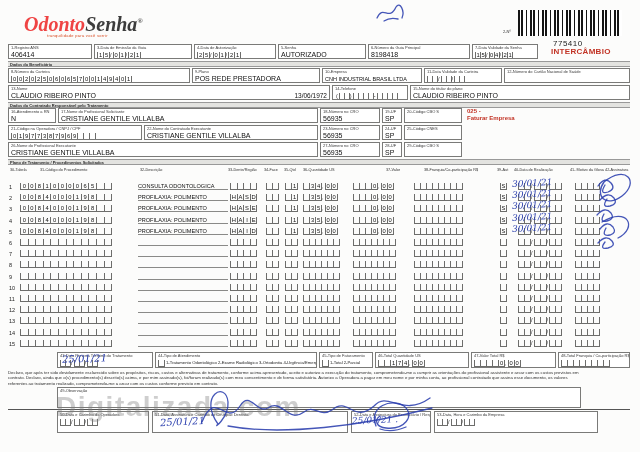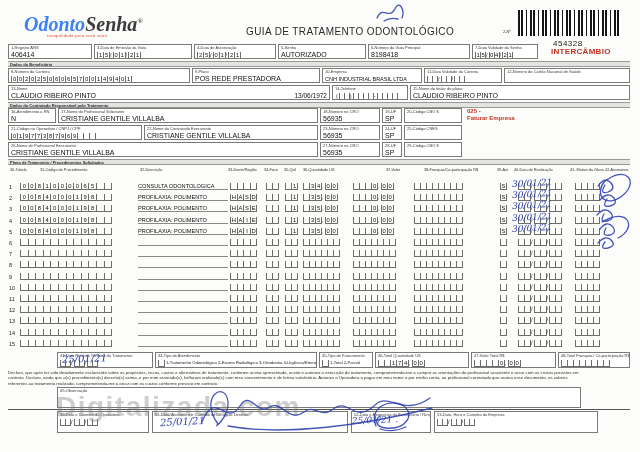--- a/index.html
+++ b/index.html
@@ -1,21 +1,21 @@
 <!DOCTYPE html>
 <html><head>
 <meta charset="utf-8">
 <style>
   html,body{margin:0;padding:0;background:#e9e9e7;}
   .page{position:relative;width:640px;height:452px;background:#fcfcfb;overflow:hidden;
         font-family:"Liberation Sans",sans-serif;color:#1d1d1d;}
   .abs{position:absolute;}
   
   .logo{left:24px;top:10px;font-family:"Liberation Serif",serif;font-style:italic;font-weight:bold;font-size:20px;line-height:22px;}
-  .logo .p1{color:#3b82f6;}
+  .logo .p1{color:#ef4444;}
   .logo .p2{color:#3c3c3c;}
   .logo .reg{font-size:7px;vertical-align:super;color:#3c3c3c;font-style:normal;}
   .tagline{left:47px;top:33px;font-size:4px;color:#d8471d;letter-spacing:.3px;}
   .title{left:246px;top:26px;font-size:10px;letter-spacing:.4px;color:#2a2a2a;}
   .barcode{left:518px;top:10px;width:104px;height:26px;
     background:repeating-linear-gradient(90deg,#151515 0 2px,#fff 2px 3px,#151515 3px 5px,#fff 5px 8px,#151515 8px 9px,#fff 9px 12px);}
   .bc-label{left:503px;top:29px;font-size:4px;color:#333;}
   .bc-num{left:553px;top:39px;font-size:8px;color:#222;letter-spacing:.5px;}
   .intercambio{left:551px;top:47px;font-size:8px;font-weight:bold;color:#c23325;letter-spacing:.3px;}
   
@@ -62,24 +62,23 @@
   .rule{position:absolute;left:8px;width:622px;border-top:1px solid #555;}
   .opts{font-size:4.2px;line-height:5px;color:#222;white-space:nowrap;}
 </style>
 </head>
 <body>
 
 <div class="page">
 
   <div class="abs logo"><span class="p1">Odonto</span><span class="p2">Senha</span><span class="reg">®</span></div>
   <div class="abs tagline">tranquilidade para você sorrir</div>
-  <div class="abs title">GUIA DE TRATAMENTO ODONTOLÓGICO</div>
   <div class="abs barcode"></div>
   <div class="abs bc-label">2-Nº</div>
-  <div class="abs bc-num">454328</div>
+  <div class="abs bc-num">775410</div>
   <div class="abs intercambio">INTERCÂMBIO</div>
 
   <div class="field" style="left:8px;top:44px;width:84px;height:15px">
     <span class="lbl">1-Registro ANS</span>
       <span class="val">406414</span>
     </div>
   <div class="field" style="left:94px;top:44px;width:98px;height:15px">
     <span class="lbl">3-Data de Emissão da Guia</span>
       <div class="comb">
         <span class="cell">1</span>

